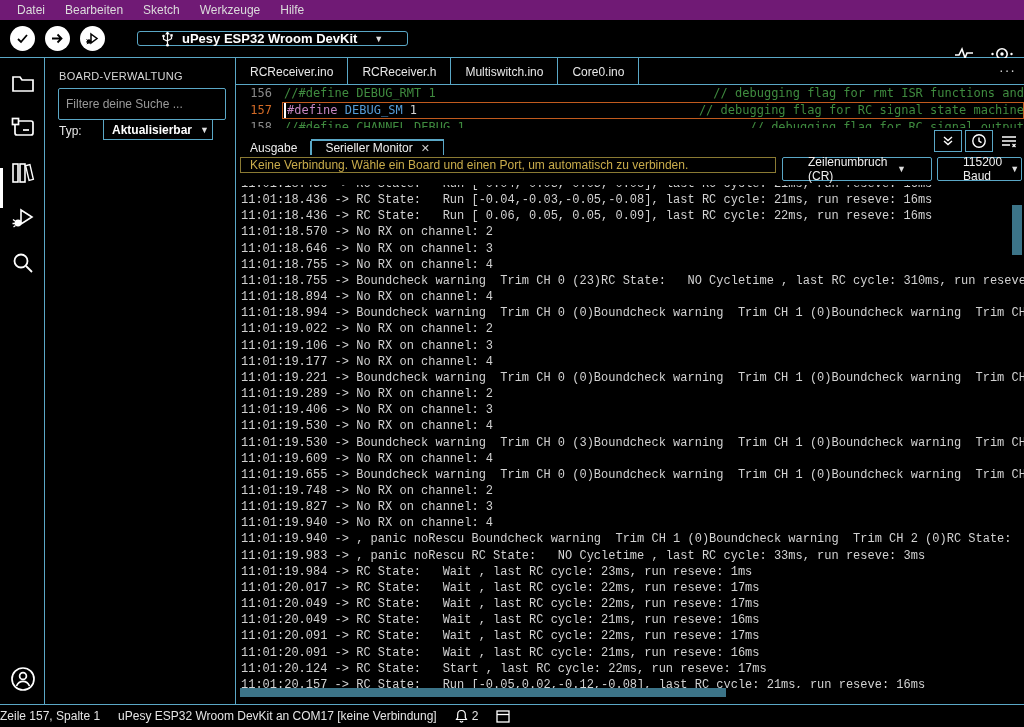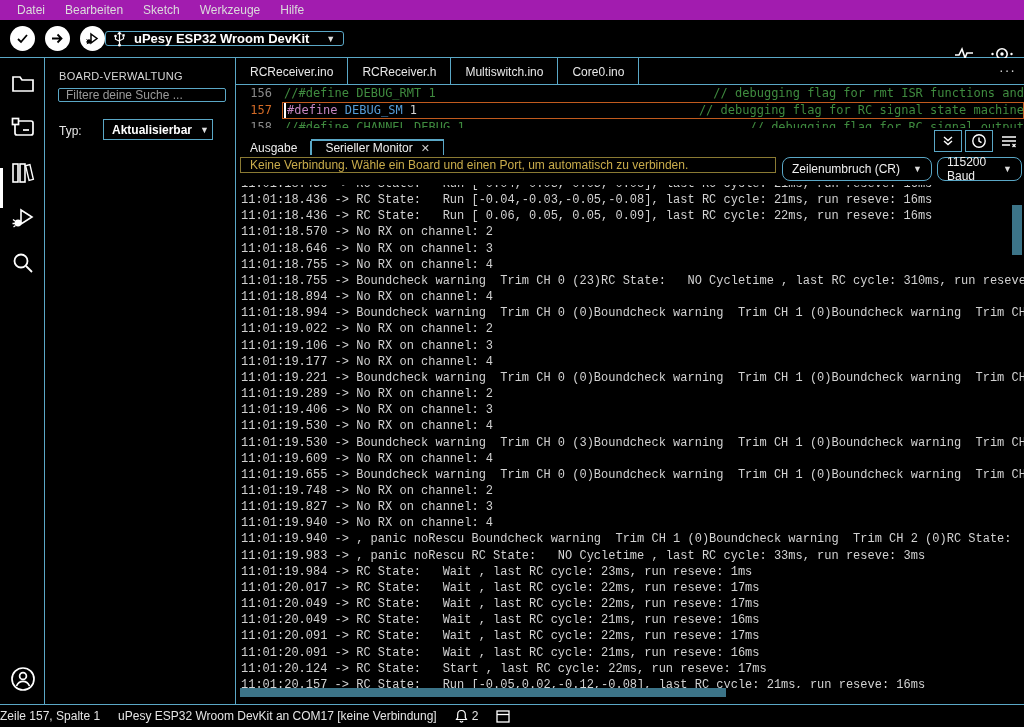--- a/index.html
+++ b/index.html
@@ -13,46 +13,46 @@
     --fg:#d6d6d6;
     --yellow:#c9ac4b;
     --yellow-border:#8a7a33;
   }
   *{box-sizing:border-box;margin:0;padding:0}
   html,body{background:#222}
   #app{position:relative;width:1024px;height:727px;background:#000;overflow:hidden;
        font-family:"Liberation Sans",sans-serif;color:var(--fg)}
 
   
-  #menubar{position:absolute;left:0;top:0;width:1024px;height:20px;background:#a21caf;
+  #menubar{position:absolute;left:0;top:0;width:1024px;height:20px;background:#701a75;
            display:flex;align-items:center;padding-left:8px;gap:2px}
   .menu-item{font-size:12px;color:#dcdcdc;padding:1px 9px;cursor:default}
 
   
   #toolbar{position:absolute;left:0;top:20px;width:1024px;height:38px;background:#000;
            border-bottom:1px solid var(--accent);display:flex;align-items:center}
   .tb-circle{width:25px;height:25px;border-radius:50%;background:#fff;color:#000;
              display:flex;align-items:center;justify-content:center;margin-left:10px;
              font-weight:bold;font-size:14px}
-  #board-selector{margin-left:0;height:15px;border:1px solid var(--accent);border-radius:3px;
-                  display:flex;align-items:center;gap:9px;padding:0 8px;color:#fff;
+  #board-selector{margin-left:32px;height:15px;border:1px solid var(--accent);border-radius:3px;
+                  display:flex;align-items:center;gap:9px;padding:0 24px;color:#fff;
                   font-size:13px;font-weight:bold}
   #toolbar-right{position:absolute;right:10px;top:26px;display:flex;gap:16px;align-items:center}
 
   
   #iconstrip{position:absolute;left:0;top:58px;width:45px;height:646px;background:#000;
              border-right:1px solid var(--accent)}
   .strip-icon{position:absolute;left:11px;width:24px;height:24px}
   .active-bar{position:absolute;left:0;top:110px;width:3px;height:40px;background:#fff}
 
   
   #panel{position:absolute;left:45px;top:58px;width:191px;height:646px;background:#000;
          border-right:1px solid var(--accent)}
   #panel-title{position:absolute;left:14px;top:12px;font-size:11px;letter-spacing:.3px;color:#d8d8d8}
-  #panel-search{position:absolute;left:13px;top:30px;width:168px;height:14px;background:#000;
+  #panel-search{position:absolute;left:13px;top:30px;width:168px;height:32px;background:#000;
                 border:1px solid var(--accent);border-radius:2px;color:#bbb;font-size:12px;
                 padding:0 7px;font-family:"Liberation Sans",sans-serif}
   #panel-search::placeholder{color:#9a9a9a}
   #type-label{position:absolute;left:14px;top:66px;font-size:12px;color:#e6e6e6}
   #type-select{position:absolute;left:58px;top:61px;width:110px;height:21px;
                border:1px solid var(--accent);border-radius:0;display:flex;align-items:center;
                justify-content:space-between;padding:0 8px;font-size:12px;font-weight:bold;color:#fff}
 
   
   #main{position:absolute;left:236px;top:58px;width:788px;height:646px;background:#000}
@@ -83,22 +83,22 @@
           border-right:1px solid var(--accent)}
   .outtab.first{border-left:1px solid transparent}
   .outtab.active{border-top:2px solid var(--accent);border-left:1px solid var(--accent)}
   .close-x{font-size:11px;color:#ccc}
   #out-icons{position:absolute;right:2px;top:72px;display:flex;gap:3px;align-items:center}
   .icon-box{width:28px;height:22px;border:1px solid var(--accent);display:flex;align-items:center;justify-content:center}
 
   #sm-controls{position:absolute;left:0;top:97px;width:788px;height:29px}
   #sm-message{position:absolute;left:4px;top:2px;width:536px;height:16px;border:1px solid var(--yellow-border);
               color:var(--yellow);font-size:12px;display:flex;align-items:center;padding:0 9px;white-space:nowrap;overflow:hidden}
-  .sm-dd{position:absolute;top:2px;height:24px;border:1px solid var(--accent);border-radius:8px;
-         display:flex;align-items:center;justify-content:space-between;padding:0 9px;font-size:12px;color:#efefef}
+  .sm-dd{position:absolute;top:2px;height:24px;border:1px solid var(--accent);border-radius:2px;
+         display:flex;align-items:center;justify-content:space-between;padding:0 25px;font-size:12px;color:#efefef}
   #dd-lineending{left:546px;width:150px}
   #dd-baud{left:701px;width:85px}
   .dd-caret{font-size:9px;color:#ddd;margin-left:8px}
 
   #log{position:absolute;left:0;top:127px;width:788px;height:503px;overflow:hidden;
        font-family:"Liberation Mono","DejaVu Sans Mono",monospace;font-size:12px;
        line-height:16.15px;color:#d2d2d2;padding-left:5px}
   .log-line{white-space:pre;overflow:hidden}
   .log-line:first-child{margin-top:-9px}
   #vscroll{position:absolute;right:2px;top:147px;width:10px;height:50px;background:var(--teal-scroll)}

